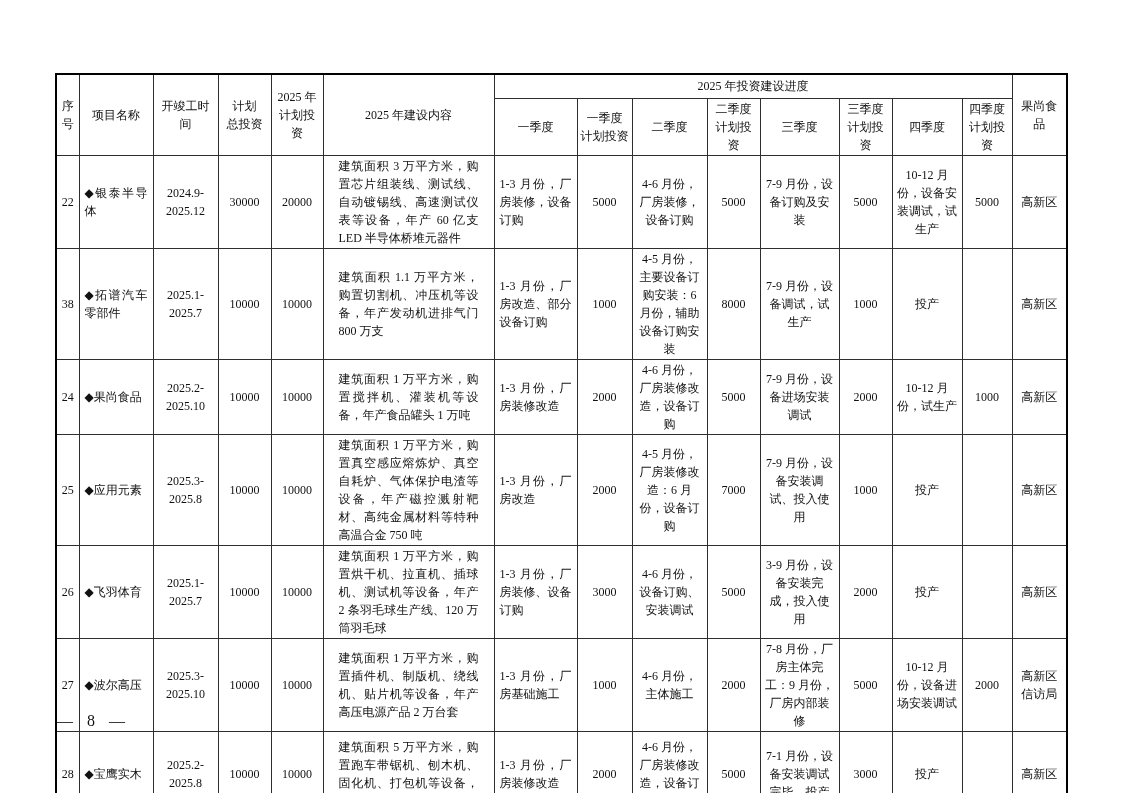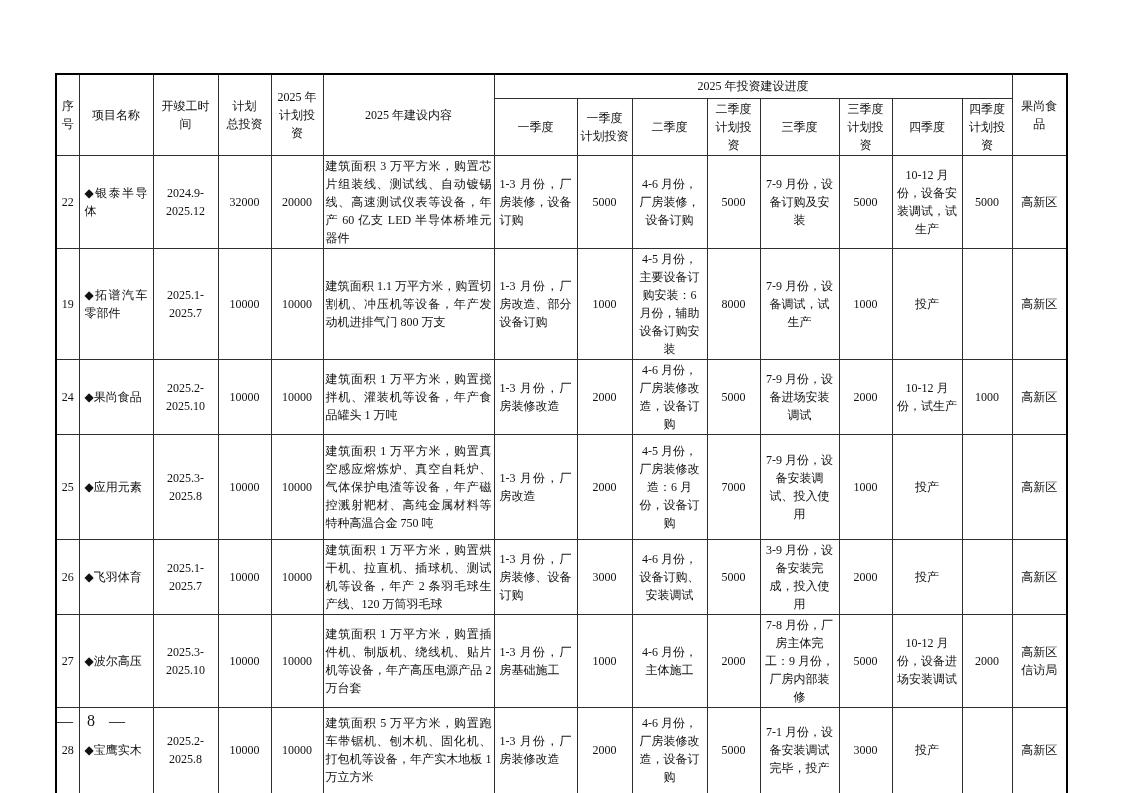--- a/index.html
+++ b/index.html
@@ -24,21 +24,21 @@
     font-size: 12px;
     line-height: 1.5;
     vertical-align: middle;
     text-align: center;
     white-space: pre-line;
     padding: 1px 3px;
     overflow: hidden;
   }
   .doc-table thead th { font-size: 12px; }
   td.c-name    { text-align: justify; text-justify: inter-character; padding: 1px 5px; }
-  td.c-content { text-align: justify; text-justify: inter-character; padding: 1px 2px; }
+  td.c-content { text-align: justify; text-justify: inter-character; padding: 1px 15px; }
   td.c-q1      { text-align: justify; text-justify: inter-character; padding: 1px 5px; }
   td.c-q       { padding: 1px 4px; }
   .page-footer {
     position: absolute;
     left: 57px; top: 712px;
     font-size: 16px;
     letter-spacing: 2px;
     word-spacing: 6px;
     color: #111111;
   }
@@ -92,35 +92,35 @@
       <th>四季度
 计划投资</th>
     </tr>
   </thead>
   <tbody>
     <tr style="height:74px">
       <td>22</td>
       <td class="c-name">◆银泰半导体</td>
       <td>2024.9-
 2025.12</td>
-      <td>32000</td>
+      <td>30000</td>
       <td>20000</td>
       <td class="c-content">建筑面积 3 万平方米，购置芯片组装线、测试线、自动镀锡线、高速测试仪表等设备，年产 60 亿支 LED 半导体桥堆元器件</td>
       <td class="c-q1">1-3 月份，厂房装修，设备订购</td>
       <td>5000</td>
       <td class="c-q">4-6 月份，厂房装修，设备订购</td>
       <td>5000</td>
       <td class="c-q">7-9 月份，设备订购及安装</td>
       <td>5000</td>
       <td class="c-q">10-12 月份，设备安装调试，试生产</td>
       <td>5000</td>
       <td>高新区</td>
     </tr>
     <tr style="height:93px">
-      <td>19</td>
+      <td>38</td>
       <td class="c-name">◆拓谱汽车零部件</td>
       <td>2025.1-
 2025.7</td>
       <td>10000</td>
       <td>10000</td>
       <td class="c-content">建筑面积 1.1 万平方米，购置切割机、冲压机等设备，年产发动机进排气门 800 万支</td>
       <td class="c-q1">1-3 月份，厂房改造、部分设备订购</td>
       <td>1000</td>
       <td class="c-q">4-5 月份，主要设备订购安装：6 月份，辅助设备订购安装</td>
       <td>8000</td>

